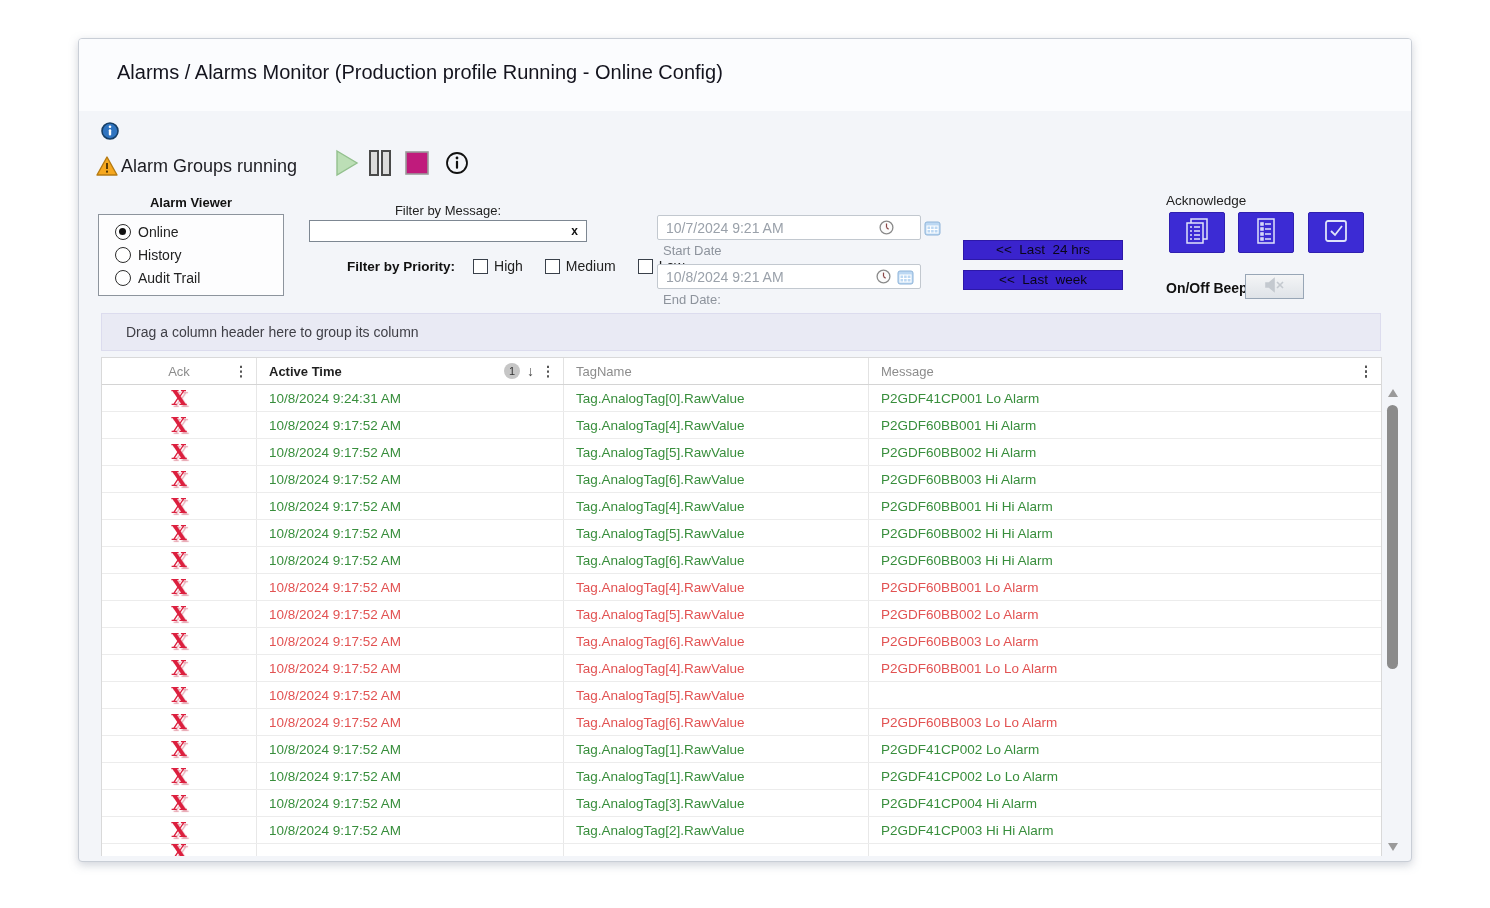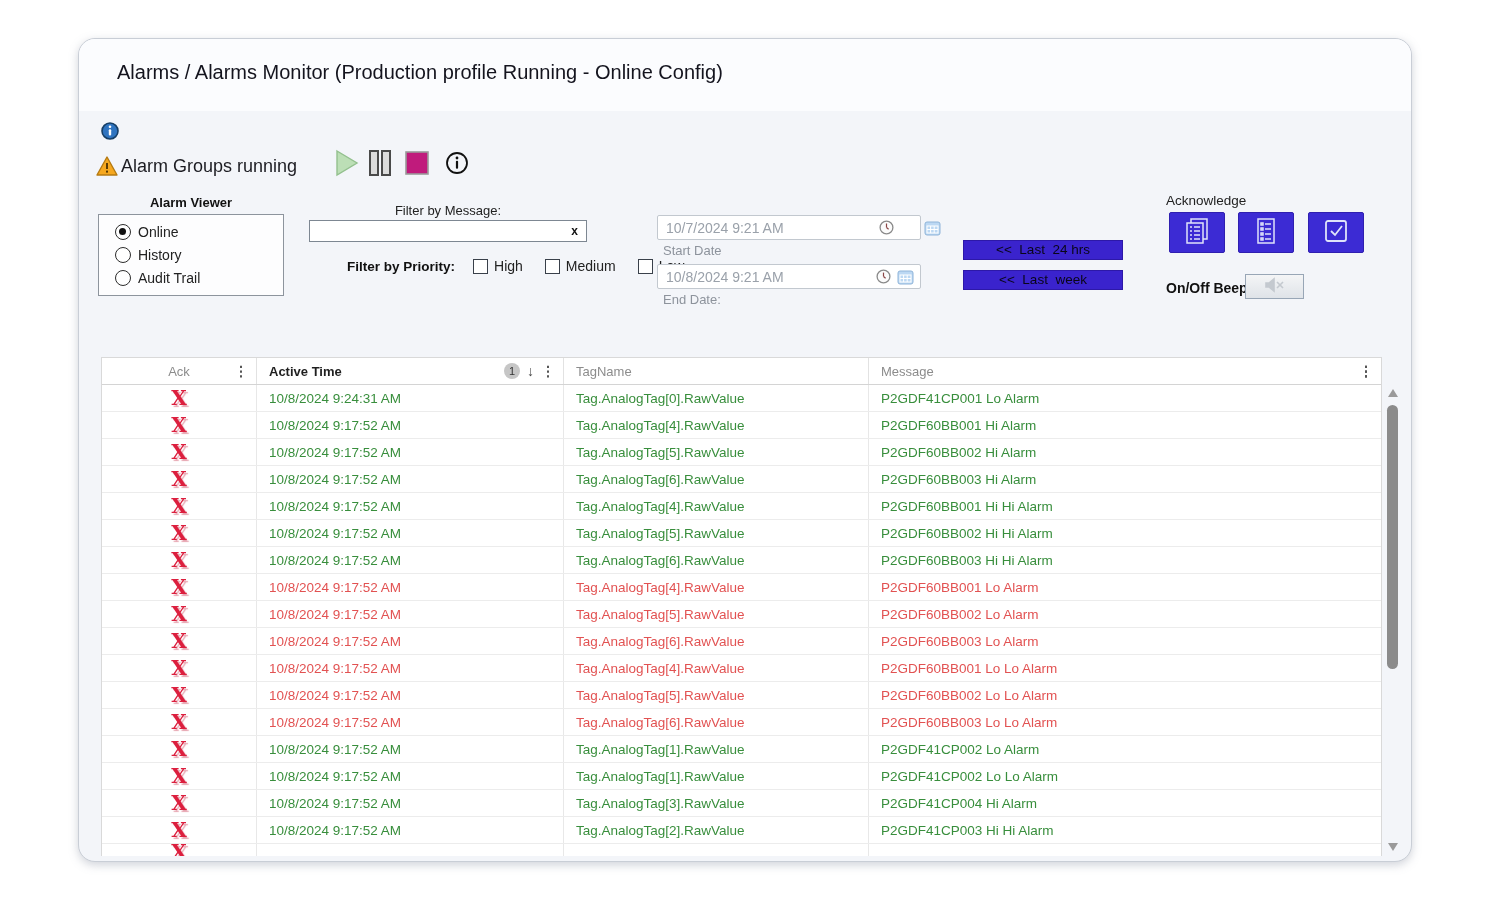--- a/index.html
+++ b/index.html
@@ -1,19 +1,19 @@
 <!DOCTYPE html>
 <html><head>
 <meta charset="utf-8">
 <style>
   * { margin:0; padding:0; box-sizing:border-box; }
   html,body { width:1490px; height:908px; background:#ffffff; font-family:"Liberation Sans", sans-serif; }
   .card {
     position:absolute; left:78px; top:38px; width:1334px; height:824px;
-    background:#f3f5f9; border:1px solid #c9ced6; border-radius:17px;
+    background:#f3f5f9; border:1px solid #c9ced6; border-radius:4px;
     box-shadow:0 3px 10px rgba(120,130,150,.35); overflow:hidden;
   }
   .title-strip { position:absolute; left:0; top:0; width:100%; height:72px; background:#fbfcfe; }
   .page-title { position:absolute; left:38px; top:22px; font-size:20px; color:#14141e; }
 
   
   .info-blue { position:absolute; left:22px; top:83px; width:18px; height:18px; }
   .status-row { position:absolute; left:16px; top:112px; height:30px; display:flex; align-items:center; }
   .warn-ic { width:24px; height:22px; margin-right:2px; }
   .status-label { font-size:18px; color:#1c1c22; }
@@ -268,20 +268,23 @@
   <button class="beep-btn">
     <span>
       <svg width="22" height="16" viewBox="0 0 22 16" fill="none" stroke="#c4c9cf" stroke-width="1.6">
         <polygon points="2,6 5,6 10,2 10,14 5,10 2,10" fill="#c4c9cf"></polygon>
         <line x1="13" y1="5" x2="19" y2="11"></line>
           <line x1="19" y1="5" x2="13" y2="11"></line>
       </svg>
     </span>
   </button>
 
+  <div class="group-bar">
+    <span>Drag a column header here to group its column</span>
+  </div>
 
   <div class="grid">
     <div class="grid-table">
       <div class="g-header">
         <div class="cell c-ack">
           <span>Ack</span>
           <span class="kebab abs">⋮</span>
         </div>
         <div class="cell c-time">
           <span class="h-time-label">Active Time</span>
@@ -399,21 +402,20 @@
     <div class="cell c-tag">Tag.AnalogTag[4].RawValue</div>
     <div class="cell c-msg">P2GDF60BB001 Lo Lo Alarm</div>
   </div>
 
   <div class="grid-row red">
     <div class="cell c-ack">
               <span class="xmark">X</span>
             </div>
     <div class="cell c-time">10/8/2024 9:17:52 AM</div>
     <div class="cell c-tag">Tag.AnalogTag[5].RawValue</div>
-    <div class="cell c-msg">P2GDF60BB002 Lo Lo Alarm</div>
   </div>
 
   <div class="grid-row red">
     <div class="cell c-ack">
               <span class="xmark">X</span>
             </div>
     <div class="cell c-time">10/8/2024 9:17:52 AM</div>
     <div class="cell c-tag">Tag.AnalogTag[6].RawValue</div>
     <div class="cell c-msg">P2GDF60BB003 Lo Lo Alarm</div>
   </div>

